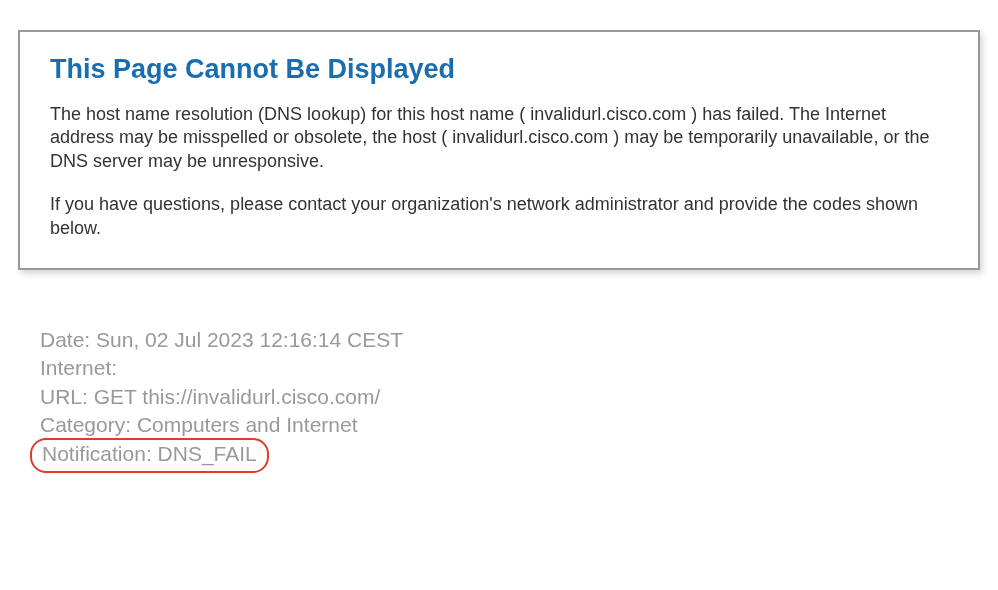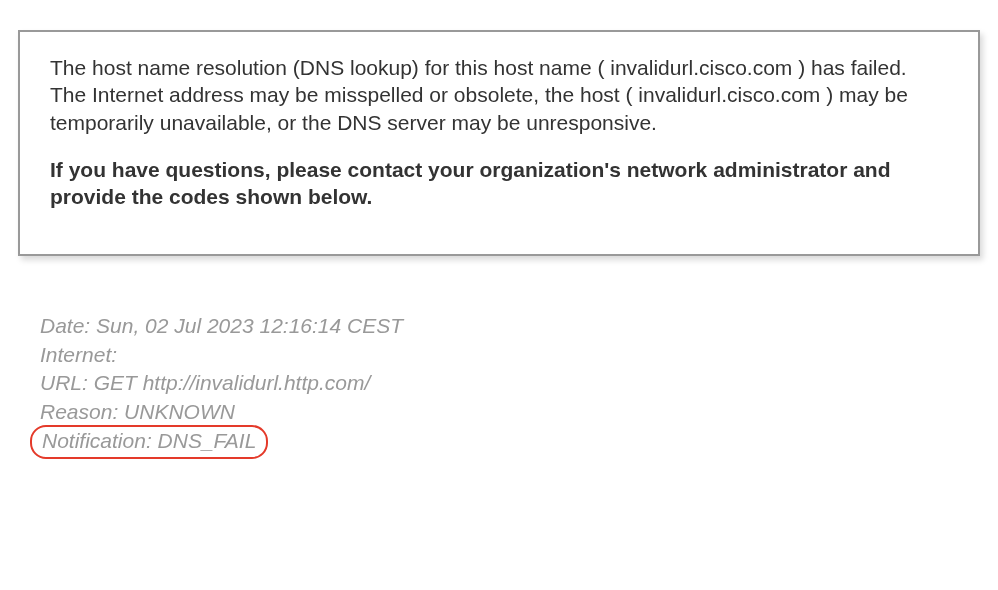--- a/index.html
+++ b/index.html
@@ -22,57 +22,56 @@
       background: #ffffff;
     }
     .error-title {
       color: #1a6dae;
       font-size: 27px;
       font-weight: bold;
       margin-bottom: 18px;
     }
     .error-paragraph {
       color: #333333;
-      font-size: 21px;
+      font-size: 18px;
       line-height: 1.3;
       margin-bottom: 20px;
     }
     .error-paragraph:last-child {
-      margin-bottom: 16px;
-      font-weight: bold;
+      margin-bottom: 0;
     }
     .details-block {
       margin-top: 56px;
       margin-left: 30px;
       color: #999999;
       font-size: 21px;
       line-height: 1.35;
     }
     .detail-line {
       display: block;
-      font-style: italic;
     }
     .notification-highlight {
       display: inline-block;
       border: 2.5px solid #e43a2a;
       border-radius: 16px;
       padding: 0px 10px 2px 10px;
       margin-left: -10px;
       margin-top: -1px;
     }
   </style>
 </head>
 <body>
 
 <div class="error-box">
+  <h1 class="error-title">This Page Cannot Be Displayed</h1>
   <p class="error-paragraph">The host name resolution (DNS lookup) for this host name ( invalidurl.cisco.com ) has failed. The Internet address may be misspelled or obsolete, the host ( invalidurl.cisco.com ) may be temporarily unavailable, or the DNS server may be unresponsive.</p>
   <p class="error-paragraph">If you have questions, please contact your organization's network administrator and provide the codes shown below.</p>
 </div>
 
 <div class="details-block">
   <span class="detail-line">Date: Sun, 02 Jul 2023 12:16:14 CEST</span>
   <span class="detail-line">Internet:</span>
-  <span class="detail-line">URL: GET http://invalidurl.http.com/</span>
-  <span class="detail-line">Reason: UNKNOWN</span>
+  <span class="detail-line">URL: GET this://invalidurl.cisco.com/</span>
+  <span class="detail-line">Category: Computers and Internet</span>
   <span class="notification-highlight">
     <span class="detail-line">Notification: DNS_FAIL</span>
   </span>
 </div>
 
 </body></html>

